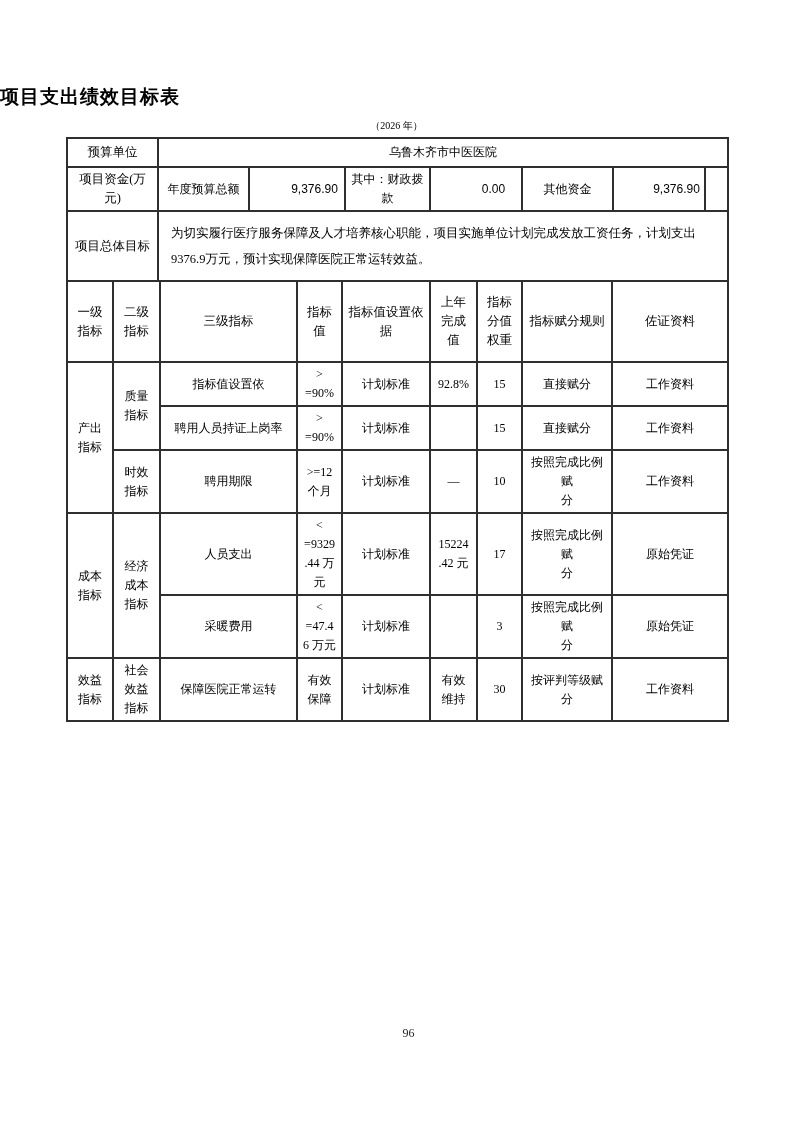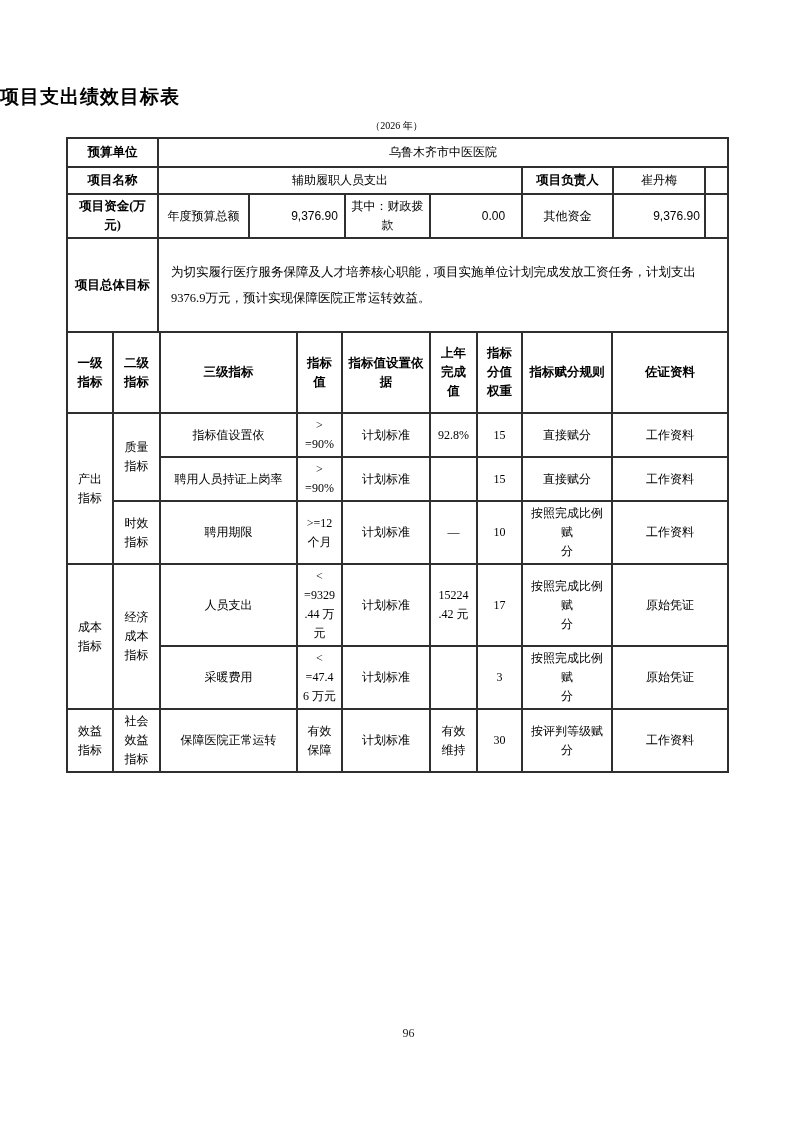--- a/index.html
+++ b/index.html
@@ -16,24 +16,24 @@
     position:absolute; top:119px; left:0; width:100%;
     text-align:center; font-size:10px;
   }
   .tbl-wrap { position:absolute; left:66px; top:137px; width:661px; }
   table { border-collapse:collapse; table-layout:fixed; width:661px; }
   td {
     border:2px solid #2f2f2f; text-align:center; vertical-align:middle;
     font-size:12px; line-height:19px; padding:2px 3px; box-sizing:border-box;
     white-space:pre-line; overflow:hidden;
   }
-  .b { font-weight:bold; font-size:12.5px; }
+  .b { font-weight:normal; font-size:12.5px; }
   .num { font-family:"Liberation Sans","DejaVu Sans",sans-serif; font-size:12px;padding-left:38px; }
   .goal-cell {
-    text-align:left; padding:20px 12px; font-size:12.5px; line-height:26px;
+    text-align:left; padding:8px 12px; font-size:12.5px; line-height:26px;
     white-space:normal;
   }
   .t2 { margin-top:-2px; }
   .page-number {
     position:absolute; top:1026px; left:12px; width:100%; text-align:center;
     font-family:Liberation Serif, serif; font-size:12px; color:#222;
   }
 </style>
 </head>
 <body>
@@ -54,27 +54,20 @@
         <col style="width:92px">
           <col style="width:91px">
           <col style="width:92px">
           <col style="width:23px">
       </colgroup>
       <tbody>
           <tr style="height:29px">
         <td class="b">预算单位</td>
         <td colspan="7">乌鲁木齐市中医医院</td>
       </tr>
-      <tr style="height:27px">
-        <td class="b">项目名称</td>
-        <td colspan="4">辅助履职人员支出</td>
-        <td class="b">项目负责人</td>
-        <td>崔丹梅</td>
-        <td></td>
-      </tr>
       <tr style="height:33px">
         <td class="b">项目资金(万
 元)</td>
         <td>年度预算总额</td>
         <td class="num">9,376.90</td>
         <td>其中：财政拨
 款</td>
         <td class="num">0.00</td>
         <td>其他资金</td>
         <td class="num">9,376.90</td>

